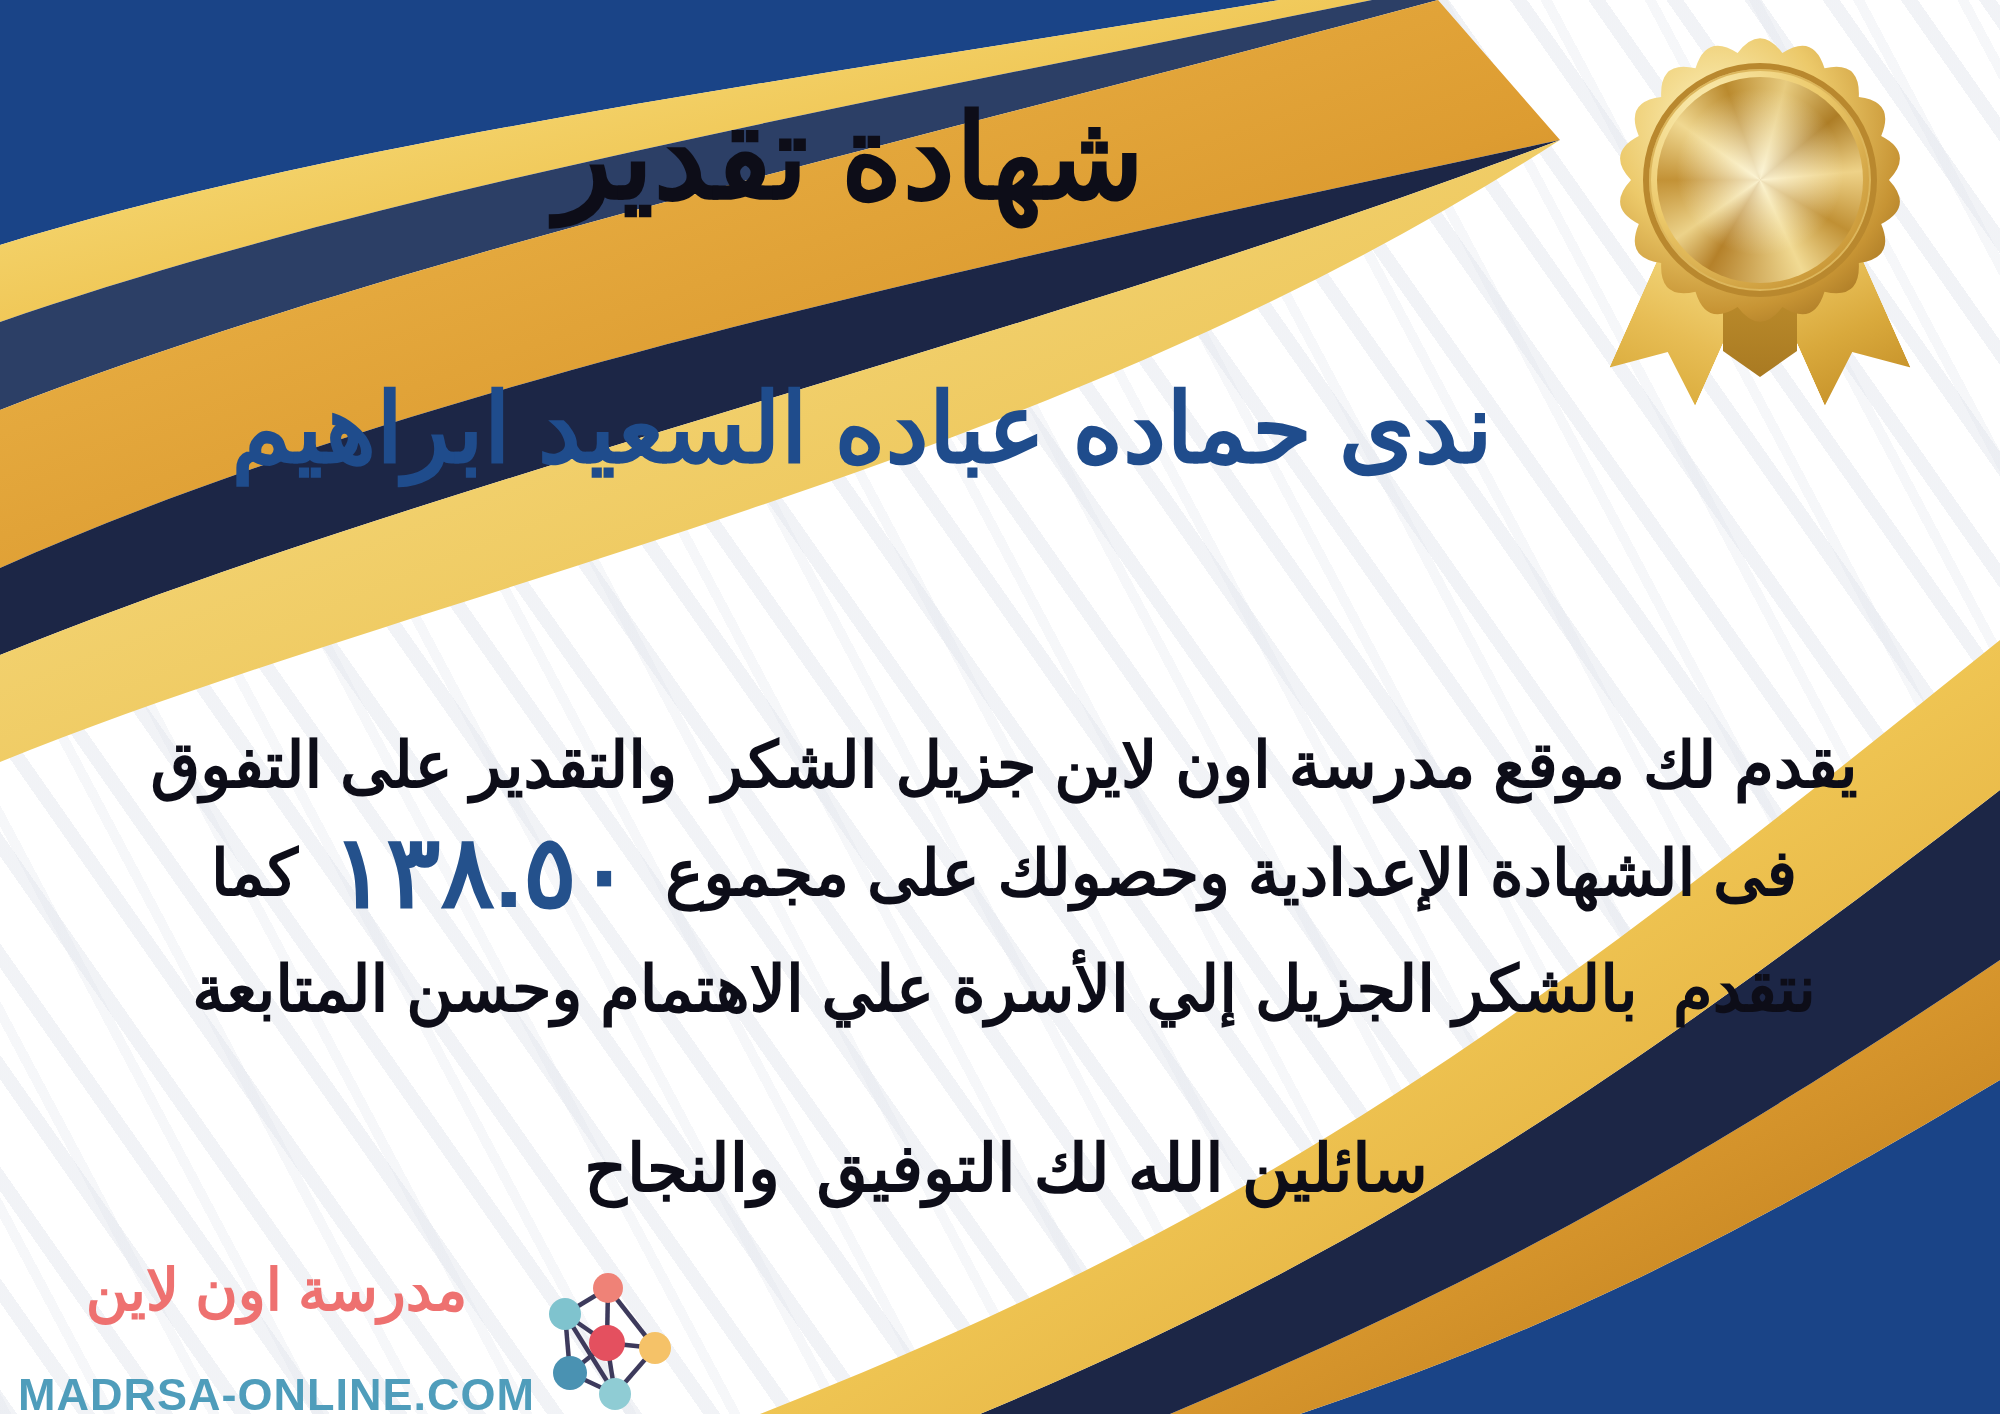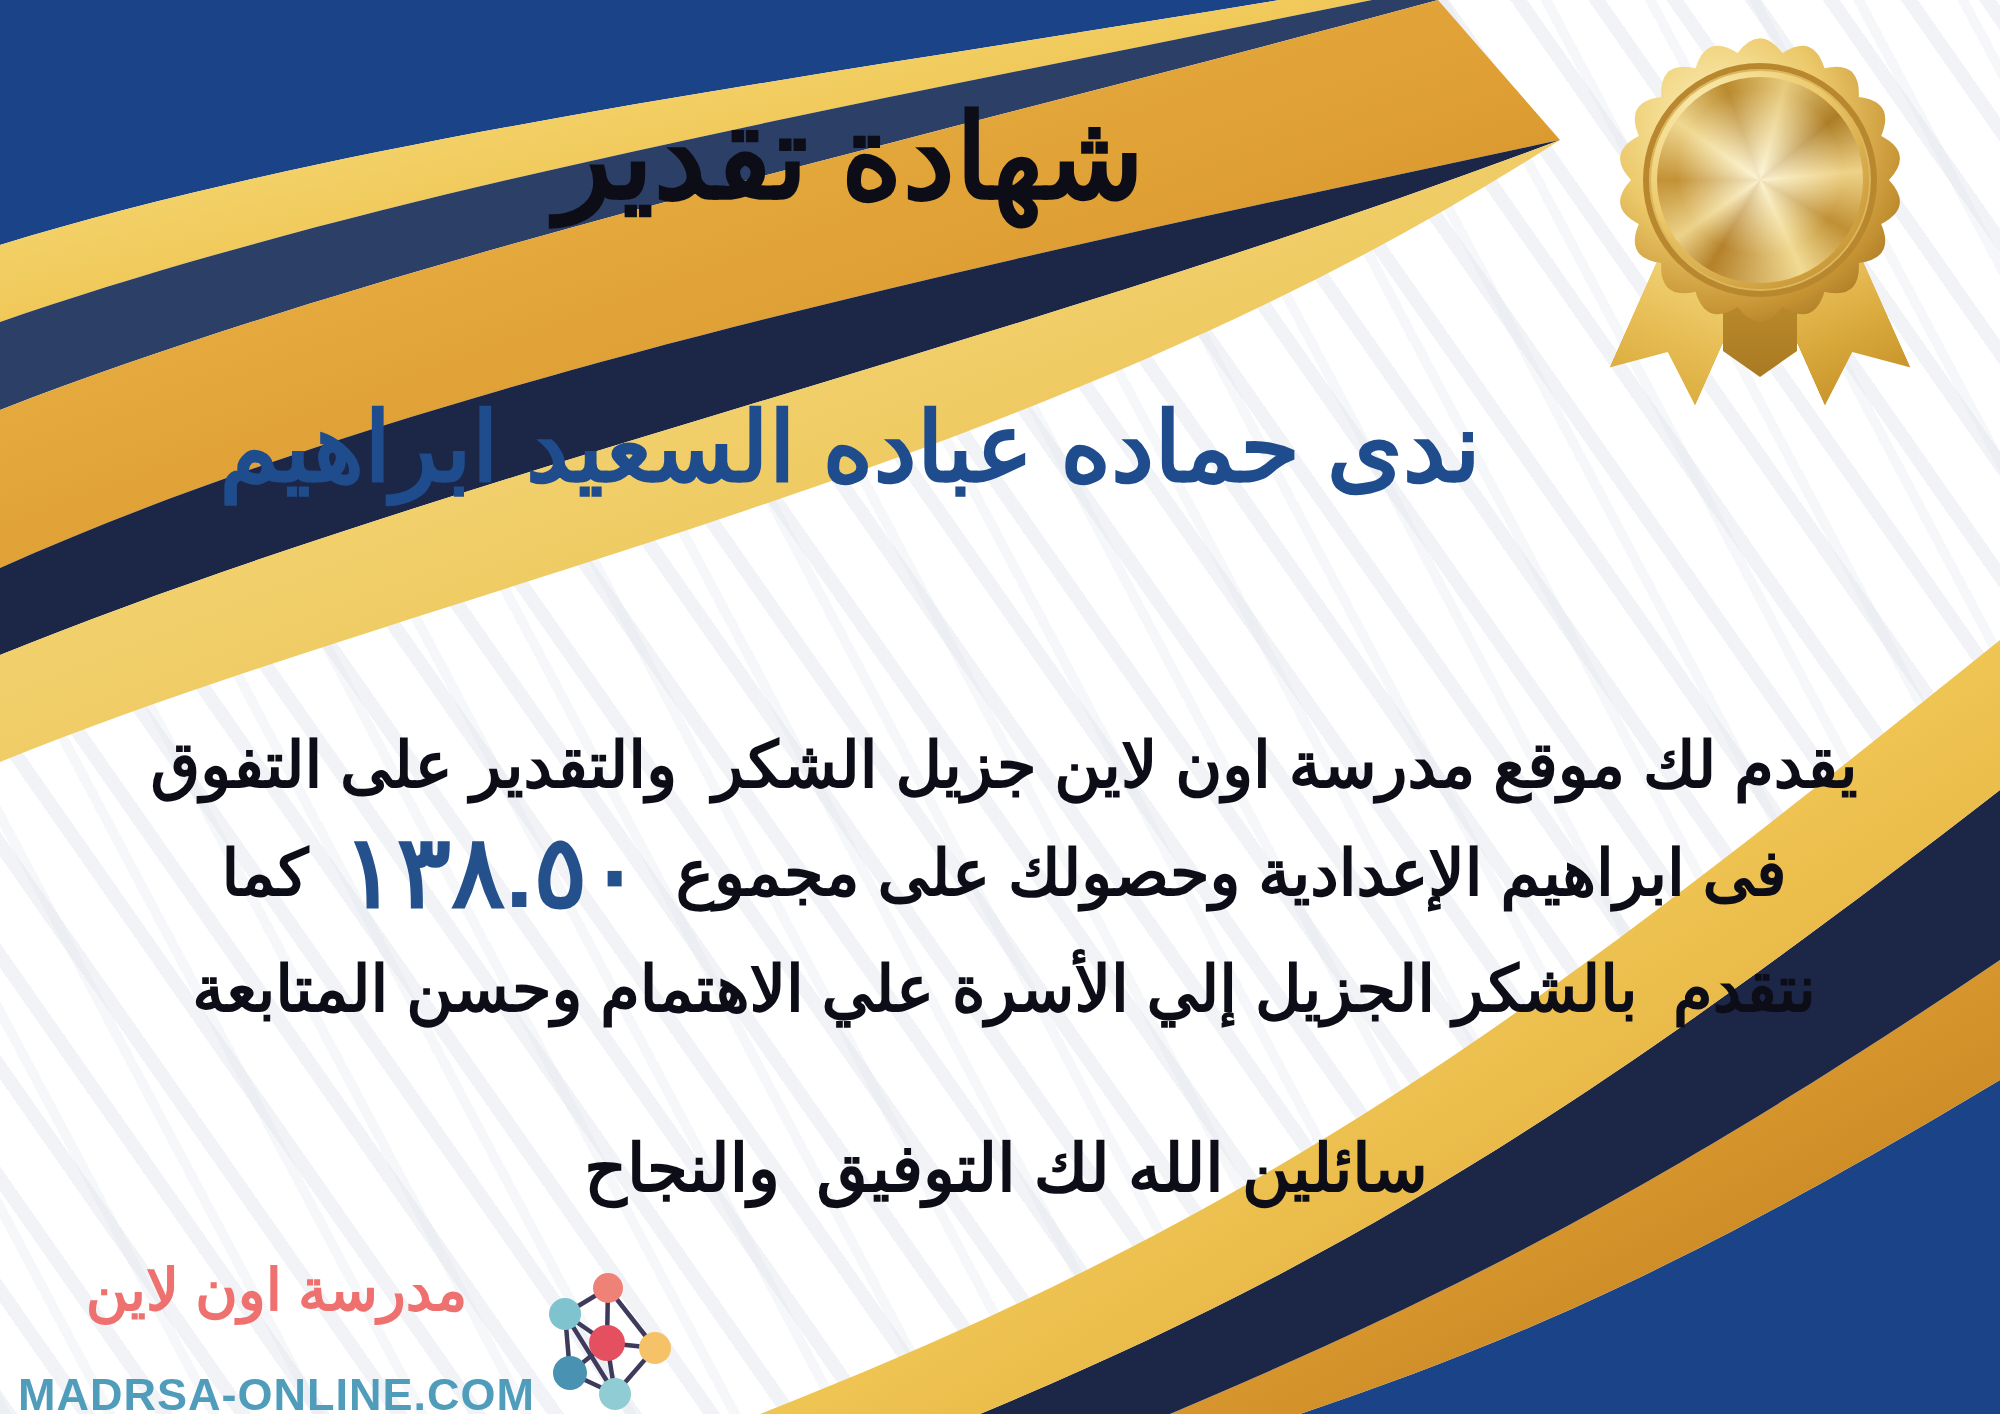--- a/index.html
+++ b/index.html
@@ -10,21 +10,21 @@
     background-color:#ffffff;
     background-image:
       repeating-linear-gradient(55deg, rgba(222,226,234,.42) 0 14px, rgba(255,255,255,0) 14px 64px),
       repeating-linear-gradient(62deg, rgba(222,226,234,.28) 0 10px, rgba(255,255,255,0) 10px 92px);
     font-family:Liberation Sans, sans-serif;
   }
   .deco{position:absolute;left:0;top:0;width:2000px;height:1414px;pointer-events:none;}
   
   .txt{position:absolute;direction:rtl;text-align:center;white-space:pre-wrap;color:#0d0d18;}
   .title{left:0;top:88px;width:1700px;font-size:118px;font-weight:bold;letter-spacing:1px;}
-  .student{left:0;top:372px;width:1700px;font-size:97px;font-weight:bold;color:#1f4c8c;margin-top:19px;}
+  .student{left:12px;top:372px;width:1700px;font-size:97px;font-weight:bold;color:#1f4c8c;}
   .bodyline{left:4px;width:2000px;font-size:64px;font-weight:600;}
   .l1{top:728px;}
   .l2{top:822px;}
   .l3{top:952px;}
   .score{display:inline-block;color:#24518c;font-size:101px;font-weight:bold;margin:0 34px;vertical-align:-12px;line-height:1;}
   .closing{left:6px;top:1130px;width:2000px;font-size:66px;font-weight:600;}
   
   .medal{position:absolute;left:1615px;top:35px;width:290px;height:372px;}
   .ribbon{position:absolute;width:94px;height:146px;top:212px;
     background:linear-gradient(to bottom,#f4da81,#e7bd55 60%,#dcae3f);
@@ -115,21 +115,21 @@
       <path id="rosette-path" fill="url(#rg)" d="M274.0,145.0 Q299.2,172.2 266.2,189.1 L266.2,189.1 Q280.6,223.3 243.8,227.9 L243.8,227.9 Q245.7,265.0 209.5,256.7 L209.5,256.7 Q198.6,292.2 167.4,272.0 L167.4,272.0 Q145.0,301.6 122.6,272.0 L122.6,272.0 Q91.4,292.2 80.5,256.7 L80.5,256.7 Q44.3,265.0 46.2,227.9 L46.2,227.9 Q9.4,223.3 23.8,189.1 L23.8,189.1 Q-9.2,172.2 16.0,145.0 L16.0,145.0 Q-9.2,117.8 23.8,100.9 L23.8,100.9 Q9.4,66.7 46.2,62.1 L46.2,62.1 Q44.3,25.0 80.5,33.3 L80.5,33.3 Q91.4,-2.2 122.6,18.0 L122.6,18.0 Q145.0,-11.6 167.4,18.0 L167.4,18.0 Q198.6,-2.2 209.5,33.3 L209.5,33.3 Q245.7,25.0 243.8,62.1 L243.8,62.1 Q280.6,66.7 266.2,100.9 L266.2,100.9 Q299.2,117.8 274.0,145.0 Z"></path>
     </svg>
     <div class="medal-ring"></div>
     <div class="medal-disc"></div>
   </div>
 
   <div class="txt title">شهادة تقدير</div>
   <div class="txt student">ندى حماده عباده السعيد ابراهيم</div>
 
   <div class="txt bodyline l1">يقدم لك موقع مدرسة اون لاين جزيل الشكر  والتقدير على التفوق</div>
-  <div class="txt bodyline l2"><span>فى ابراهيم الإعدادية وحصولك على مجموع</span><span class="score">١٣٨.٥٠</span><span>كما</span></div>
+  <div class="txt bodyline l2"><span>فى الشهادة الإعدادية وحصولك على مجموع</span><span class="score">١٣٨.٥٠</span><span>كما</span></div>
   <div class="txt bodyline l3">نتقدم  بالشكر الجزيل إلي الأسرة علي الاهتمام وحسن المتابعة</div>
 
   <div class="txt closing">سائلين الله لك التوفيق  والنجاح</div>
 
   <div class="logo">
     <div class="logo-text">
       <div class="logo-ar">مدرسة اون لاين</div>
       <div class="logo-en">MADRSA-ONLINE.COM</div>
     </div>
     <svg width="132" height="142" viewBox="0 0 132 142" aria-hidden="true">

